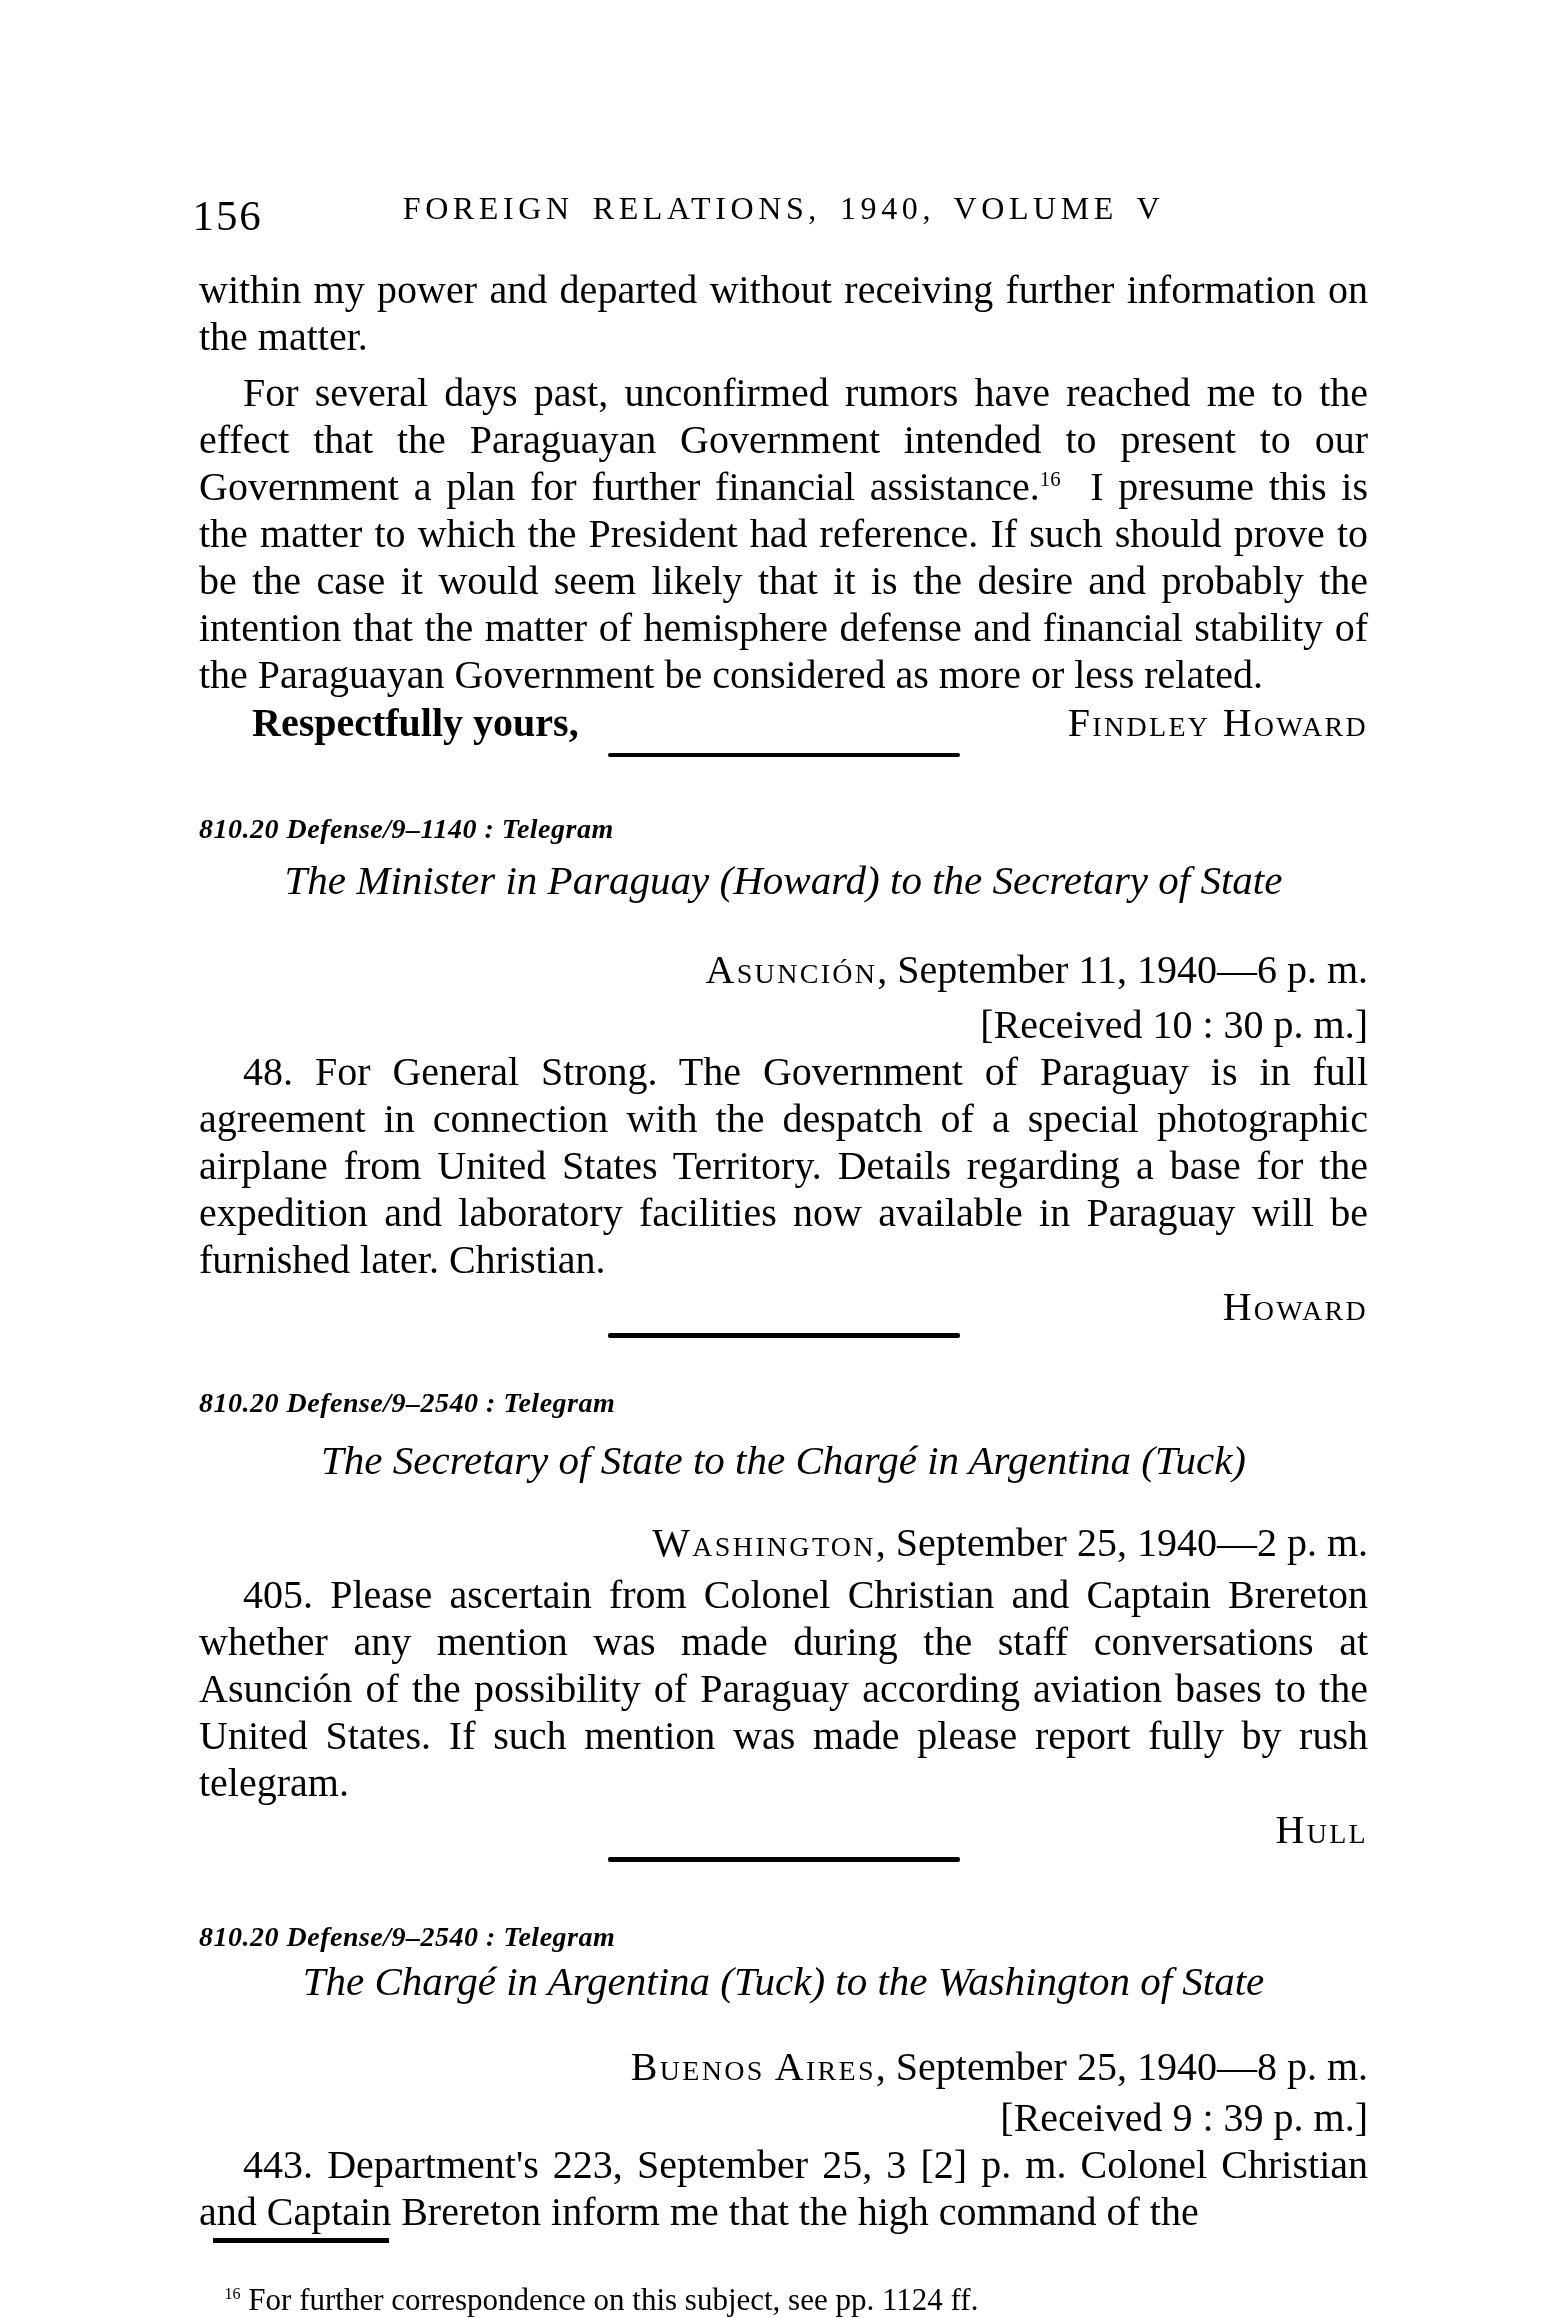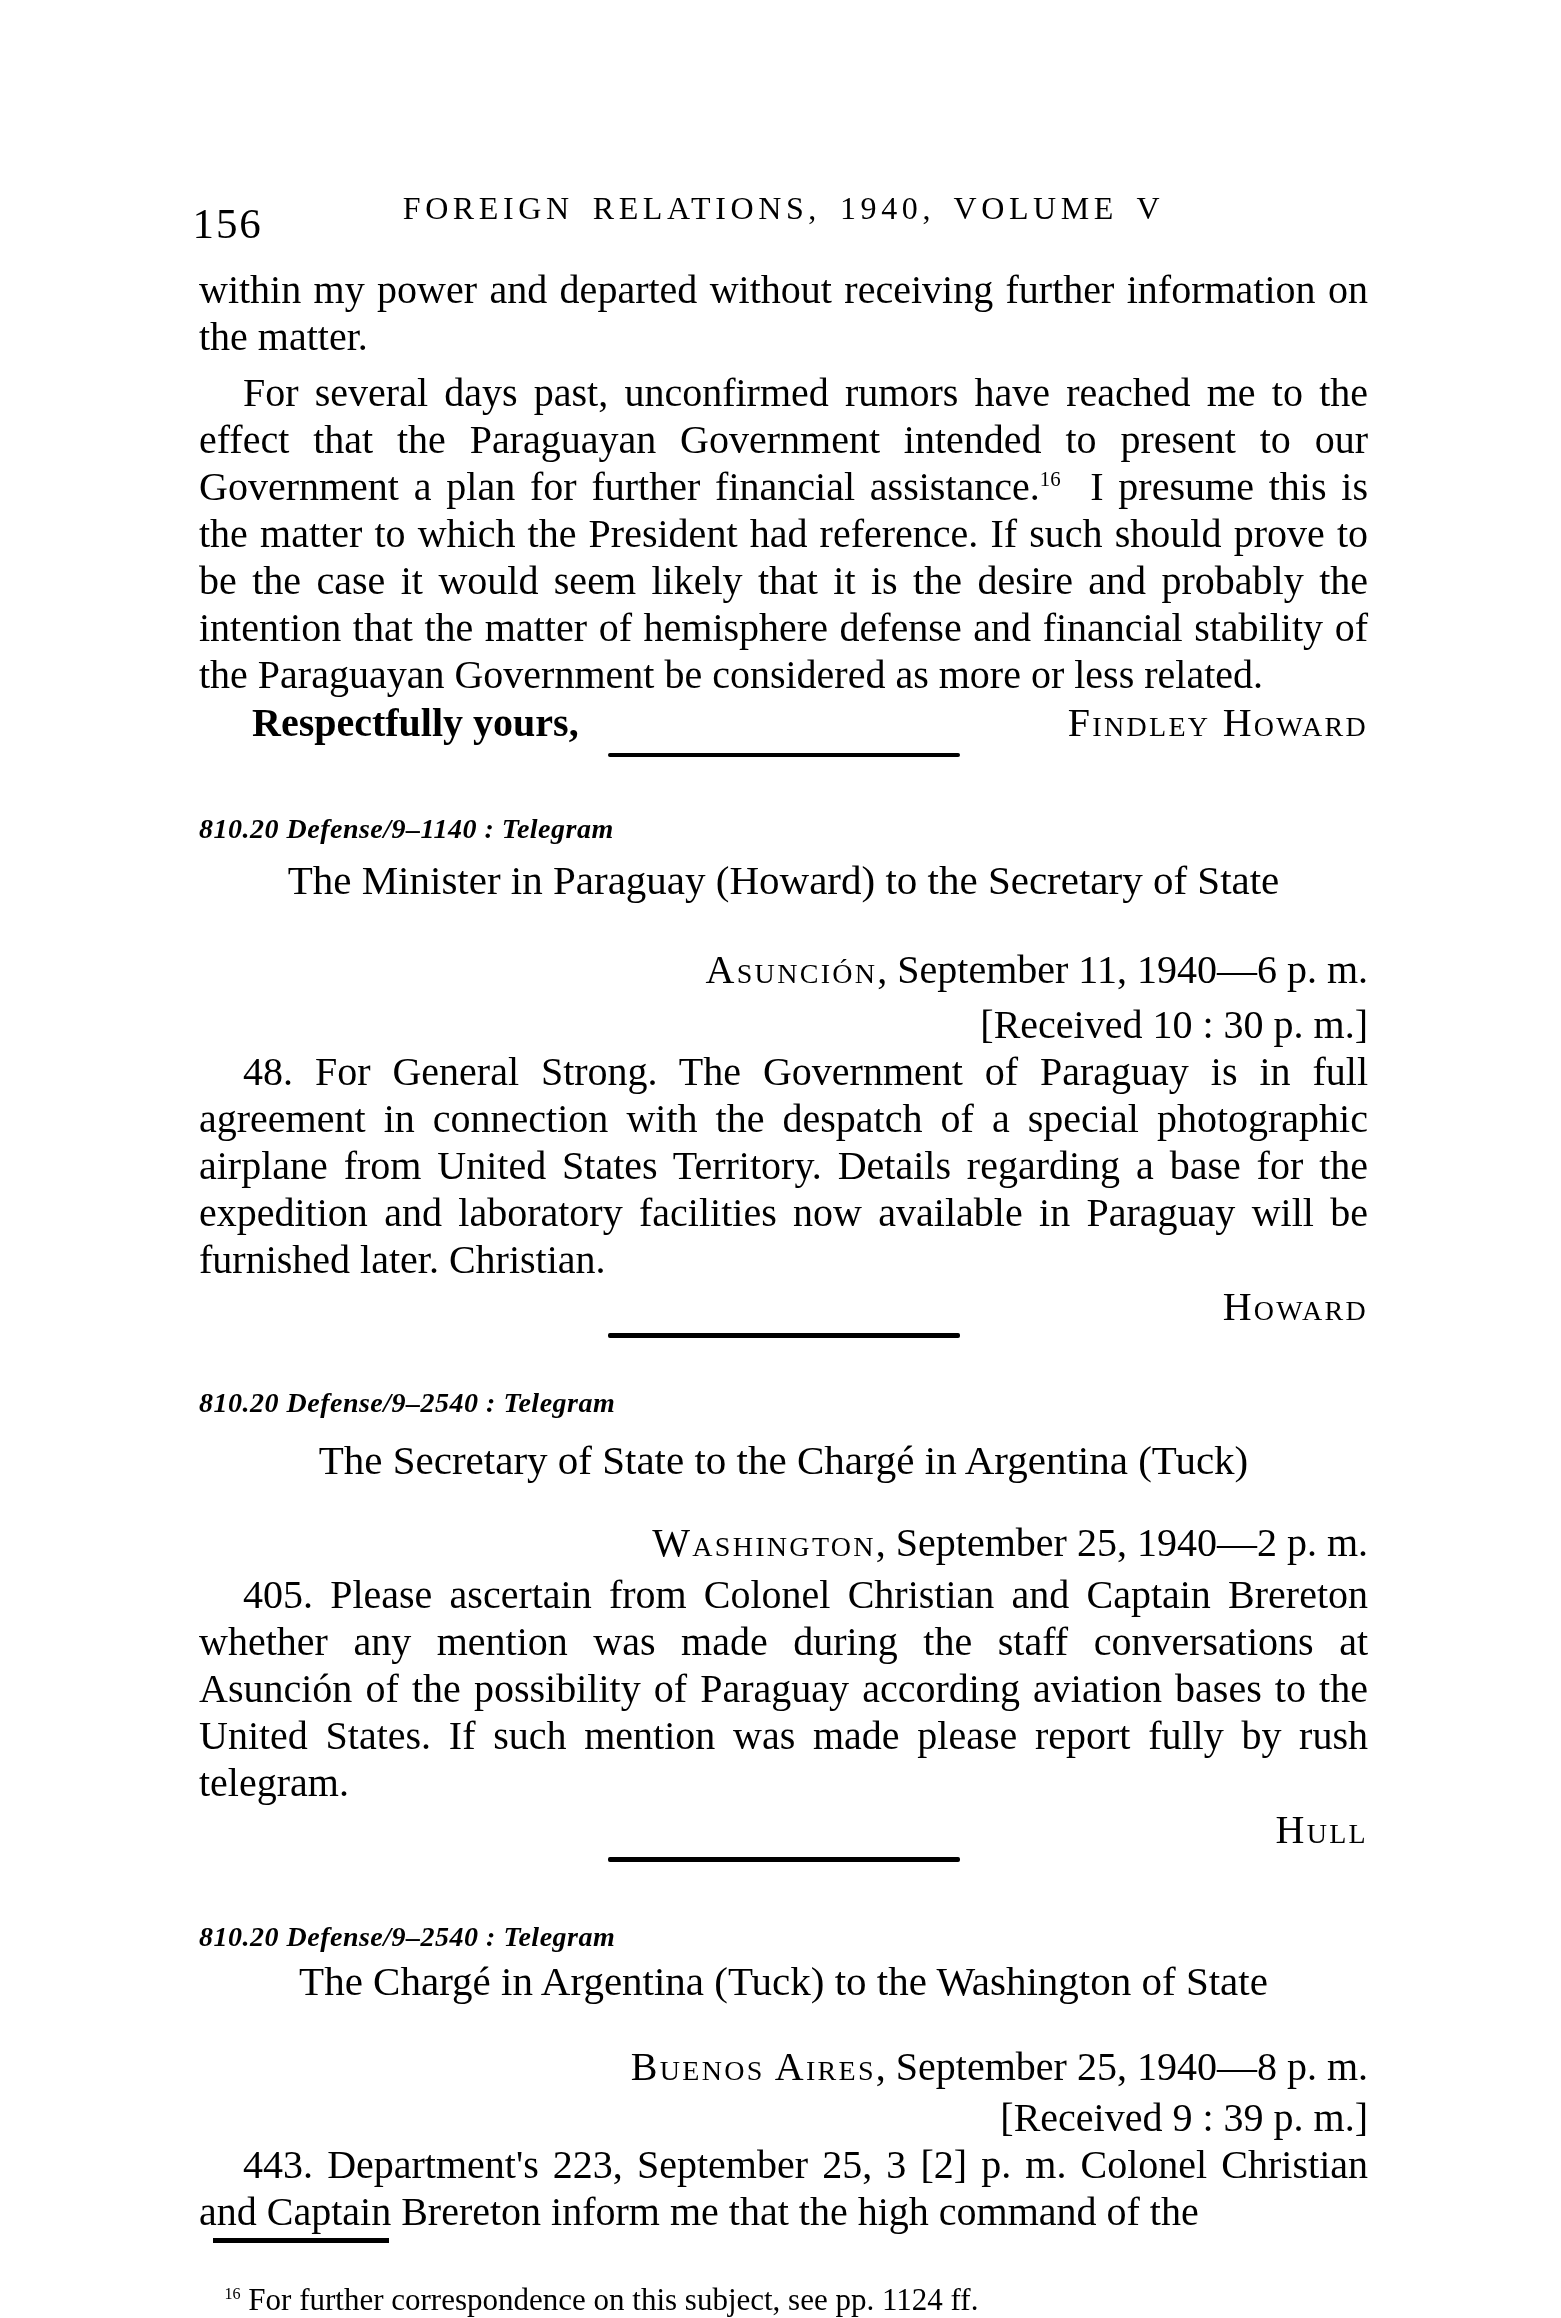--- a/index.html
+++ b/index.html
@@ -21,21 +21,21 @@
   }
   
   .running-head {
     position: relative;
     height: 46px;
     line-height: 46px;
   }
   .page-number {
     position: absolute;
     left: -6.5px;
-    top: 16px;
+    top: 8px;
     font-size: 43px;
     letter-spacing: 1.9px;
   }
   .head-title {
     text-align: center;
     font-size: 32px;
     letter-spacing: 4.6px;
     word-spacing: 6.5px;
     white-space: nowrap;
   }
@@ -88,20 +88,21 @@
     font-weight: bold;
     letter-spacing: 0.5px;
     margin: 0;
     font-style: italic;
   }
   .citation-1 { margin-top: 51px; }
   .citation-2 { margin-top: 44px; }
   .citation-3 { margin-top: 54px; }
   
   .doc-heading {
+    font-style: italic;
     font-size: 41px;
     line-height: 47px;
     text-align: center;
     margin: 0;
   }
   .doc-heading-1 { margin-top: 7px; }
   .doc-heading-2 { margin-top: 13px; }
   .doc-heading-3 { margin-top: 0; }
   
   .dateline {

